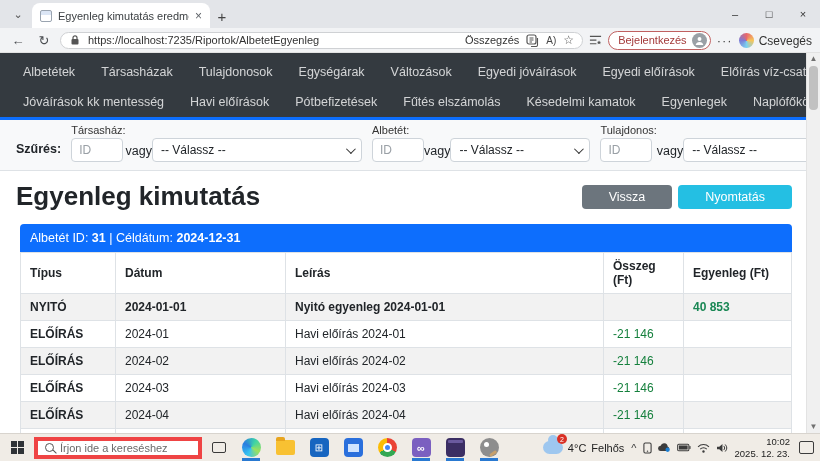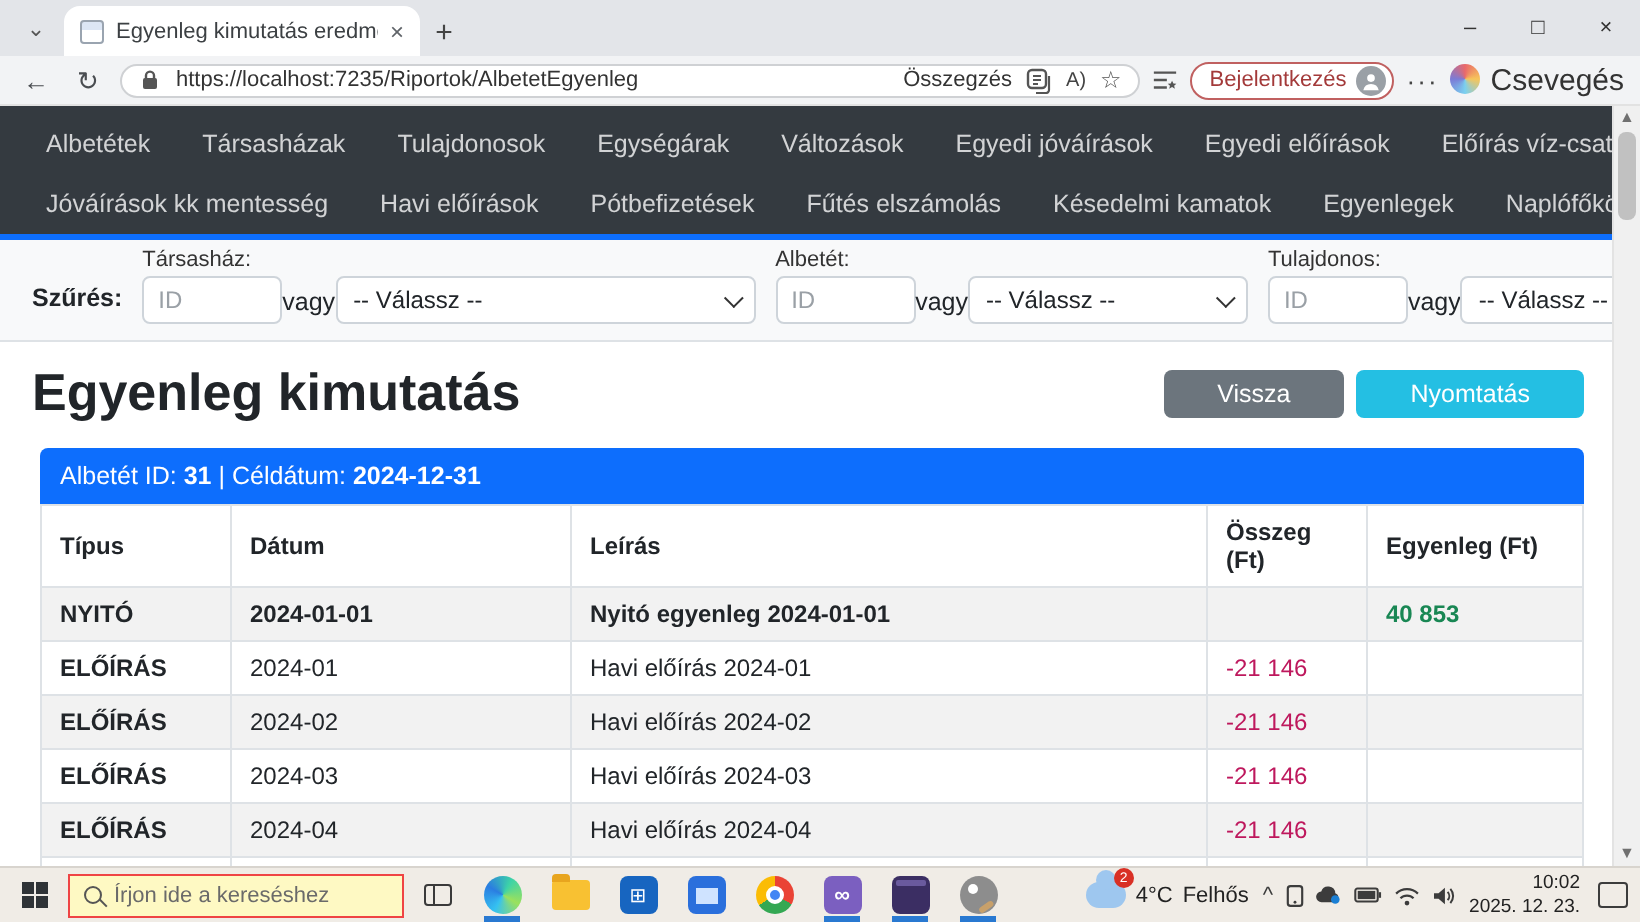--- a/index.html
+++ b/index.html
@@ -22,21 +22,21 @@
   .omnibox { flex: 1; height: 17px; background: #fff; border: 1px solid #cfd1d4; border-radius: 11px; display: flex; align-items: center; padding: 0 8px; gap: 6px; max-width: 600px; }
   .omni-url { flex: 1; font-size: 11px; color: #333; white-space: nowrap; overflow: hidden; }
   .omni-right { display: flex; align-items: center; gap: 7px; color: #444; }
   .omni-label { font-size: 11px; color: #333; }
   .mini-ic { width: 13px; height: 13px; display: inline-flex; }
   .read-aloud { font-size: 10px; color: #444; }
   .star { font-size: 12px; color: #555; }
   .signin { display: flex; align-items: center; gap: 5px; border: 1px solid #c06060; border-radius: 999px; padding: 1px 3px 1px 9px; color: #a33a3a; font-size: 11px; cursor: pointer; background: #fff;}
   .avatar { width: 15px; height: 15px; border-radius: 50%; background: #9aa0a6; display: inline-flex; align-items: center; justify-content: center; }
   .more { font-size: 13px; color: #444; cursor: pointer; letter-spacing: 1px;}
-  .copilot { display: flex; align-items: flex-start; gap: 5px; font-size: 15px; color: #333; cursor: pointer; }
+  .copilot { display: flex; align-items: flex-end; gap: 5px; font-size: 12px; color: #333; cursor: pointer; }
   .copilot-orb { width: 15px; height: 15px; border-radius: 50%; background: conic-gradient(#e9686b,#f6c55a,#7ad0f0,#7b7bd6,#e9686b); }
 
   
   .page { position: relative; height: 380px; background: #fff; }
   .page-scroll { position: absolute; right: 0; top: 0; bottom: 0; width: 14px; background: #f0f0f0; border-left: 1px solid #e3e3e3; font-size: 8px; color: #707070; text-align: center; }
   .sb-arrow { height: 12px; line-height: 12px; cursor: pointer; }
   .sb-arrow.down { position: absolute; bottom: 0; left: 0; right: 0; }
   .sb-thumb { position: absolute; top: 13px; left: 2px; right: 2px; height: 44px; background: #c1c1c1; border-radius: 4px; cursor: grab; }
   .page-content { margin-right: 14px; height: 100%; overflow: hidden; }
 
@@ -45,21 +45,21 @@
   .nav-row { display: flex; flex-wrap: nowrap; padding: 0 10px; }
   .nav-link { color: rgba(255,255,255,.78); font-size: 12.5px; padding: 8px 13px; white-space: nowrap; cursor: pointer; }
 
   
   .filterbar { background: #f8f9fa; border-bottom: 1px solid #dee2e6; display: flex; align-items: flex-end; padding: 4px 10px 8px 16px; gap: 10px; }
   .filter-title { font-size: 12.5px; font-weight: bold; padding-bottom: 6px; }
   .fgroups { display: flex; align-items: flex-end; gap: 10px; flex: 1; }
   .fgroup { display: flex; align-items: flex-end; gap: 0; }
   .fcol { display: flex; flex-direction: column; gap: 2px; }
   .flabel { font-size: 11px; color: #333; }
-  .fin { width: 70px; height: 24px; border: 1px solid #ced4da; border-radius: 4px; font-size: 12px; padding: 0 7px; font-family: "Liberation Sans", sans-serif; color: #212529; background:#fff; }
+  .fin { width: 52px; height: 24px; border: 1px solid #ced4da; border-radius: 4px; font-size: 12px; padding: 0 7px; font-family: "Liberation Sans", sans-serif; color: #212529; background:#fff; }
   .fin::placeholder { color: #9aa0a6; }
   .vagy { font-size: 12.5px; padding-bottom: 4px; }
   .fselect { height: 24px; border: 1px solid #ced4da; border-radius: 4px; background: #fff; font-size: 12px; color: #212529; display: flex; align-items: center; justify-content: space-between; padding: 0 8px; cursor: pointer; }
   .chev { width: 7px; height: 7px; border-right: 1.5px solid #333; border-bottom: 1.5px solid #333; transform: rotate(45deg) translateY(-2px); }
   .btn { border: none; border-radius: 4px; font-size: 12.5px; padding: 5px 27px; cursor: pointer; color: #fff; font-family: "Liberation Sans", sans-serif; }
   .btn-info { background: #24bfe3; }
   .btn-gray { background: #6c757d; }
 
   
   .main { padding: 10px 14px 0 16px; }
@@ -68,30 +68,30 @@
   .title-btns { display: flex; gap: 6px; }
 
   .info-bar { background: #0d6efd; color: #fff; font-size: 12.5px; border-radius: 4px 4px 0 0; padding: 7px 10px; margin-left: 4px; }
   .info-bar b { font-weight: bold; }
 
   table.report { border-collapse: collapse; width: calc(100% - 4px); margin-left: 4px; font-size: 12px; }
   table.report th, table.report td { border: 1px solid #dee2e6; padding: 6px 9px; text-align: left; height: 25px; }
   table.report th { font-weight: bold; background: #fff; }
   table.report tbody tr:nth-child(odd) { background: #f2f2f2; }
   td.c-tipus { font-weight: bold; }
-  td.neg { color: #be185d; }
+  td.neg { color: #15803d; }
   td.pos { color: #198754; font-weight: bold; }
   tr.opening td { font-weight: bold; }
 
   
   .taskbar { height: 28px; background: #f0ece6; border-top: 1px solid #d8d4ce; display: flex; align-items: center; padding: 0 4px; gap: 4px; }
   .tb-start { width: 26px; height: 24px; display: flex; align-items: center; justify-content: center; cursor: pointer; }
   .win-logo { width: 13px; height: 13px; display: grid; grid-template-columns: 6px 6px; grid-template-rows: 6px 6px; gap: 1px; }
   .win-logo span { background: #2f3337; }
-  .tb-search { width: 168px; height: 22px; background: #fef9c3; border: 1px solid #ef4444; display: flex; align-items: center; gap: 6px; padding: 0 7px; font-size: 11px; color: #6a6a6a; }
+  .tb-search { width: 168px; height: 22px; background: #ffffff; border: 4px solid #ef4444; display: flex; align-items: center; gap: 6px; padding: 0 7px; font-size: 11px; color: #6a6a6a; }
   .mag { width: 9px; height: 9px; border: 1.4px solid #555; border-radius: 50%; position: relative; flex: 0 0 auto; }
   .mag::after { content:""; position: absolute; width: 5px; height: 1.4px; background: #555; transform: rotate(45deg); right: -4px; bottom: -1px; }
   .tb-taskview { width: 26px; height: 24px; display: flex; align-items: center; justify-content: center; cursor: pointer; }
   .tv-ic { width: 14px; height: 11px; border: 1.3px solid #3a3a3a; border-radius: 2px; background: linear-gradient(90deg, transparent 30%, #3a3a3a 30%, #3a3a3a 36%, transparent 36%); }
   .tb-app { width: 30px; height: 26px; display: flex; align-items: center; justify-content: center; position: relative; cursor: pointer; }
   .tb-app.open::after { content: ""; position: absolute; bottom: 0; left: 6px; right: 6px; height: 2.5px; background: #2979d1; }
   .app-ic { width: 19px; height: 19px; border-radius: 4px; }
   .ic-edge { border-radius: 50%; background: conic-gradient(from 210deg, #35c1f1, #2a7de1, #3dd3a7, #9be15d, #35c1f1); }
   .ic-folder { width: 19px; height: 15px; background: #f8c132; border-radius: 2px; position: relative; }
   .ic-folder::before { content:""; position: absolute; top: -3px; left: 0; width: 9px; height: 4px; background: #e8a51e; border-radius: 2px 2px 0 0; }

